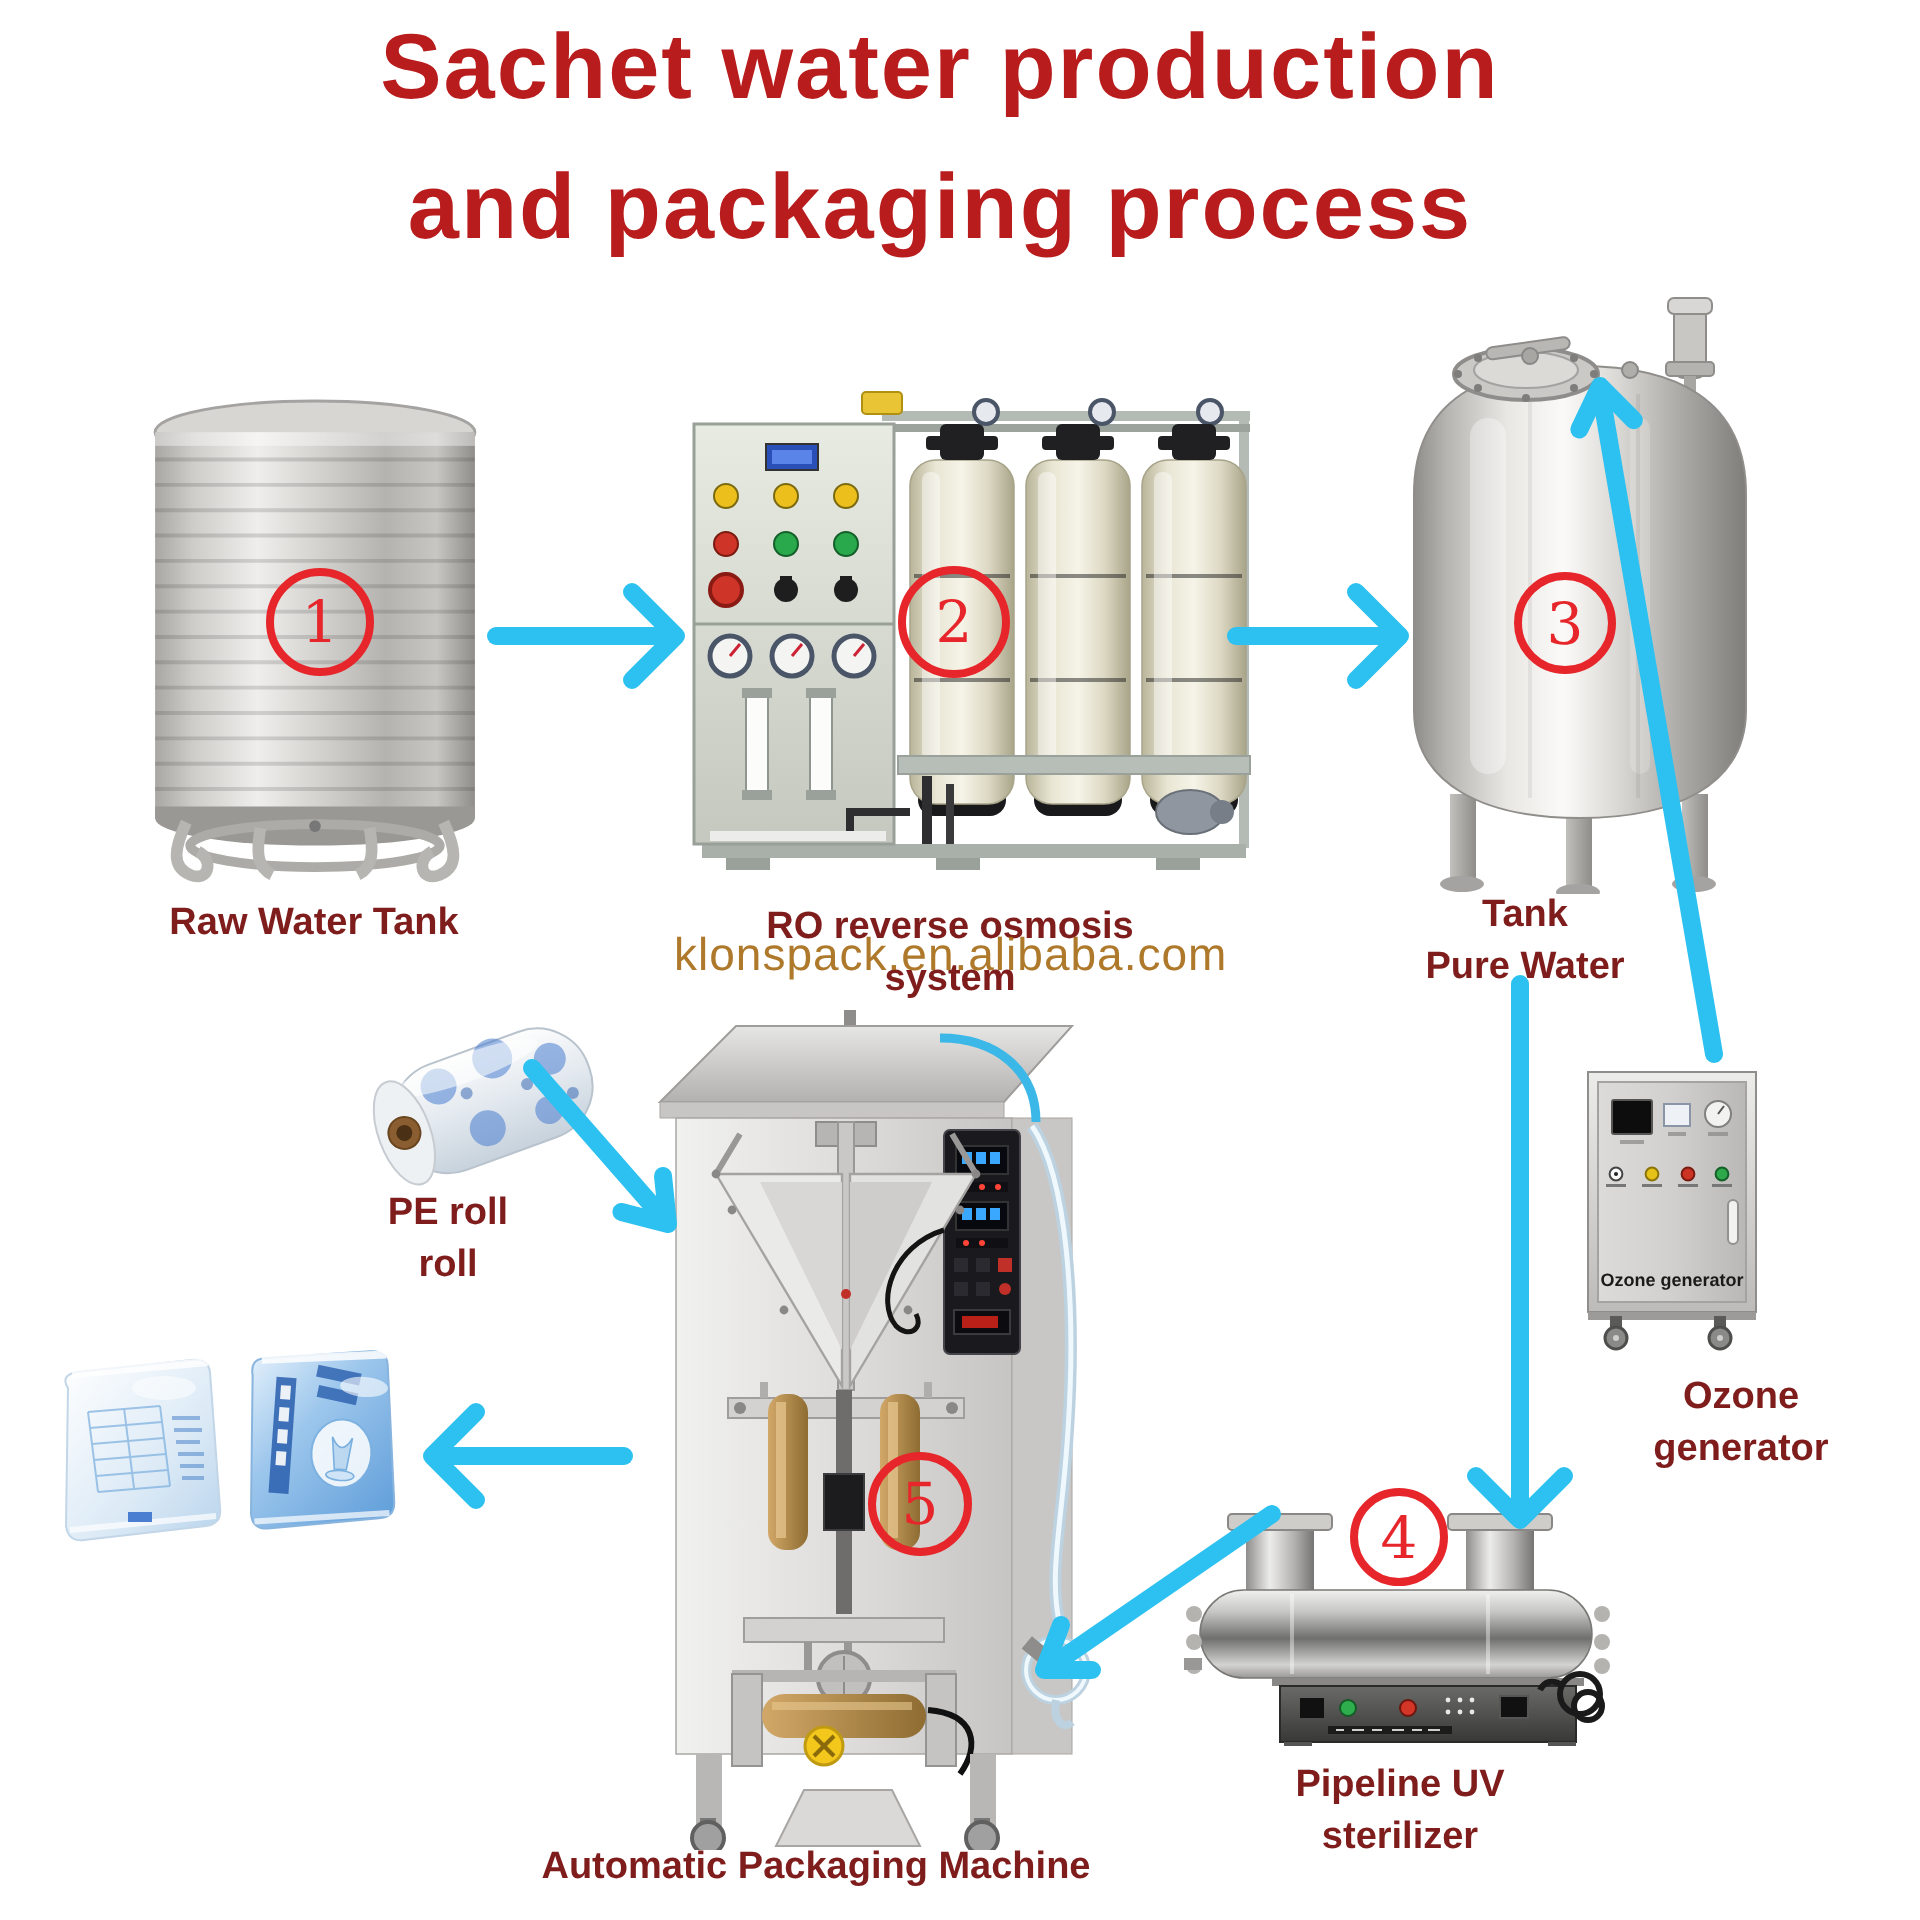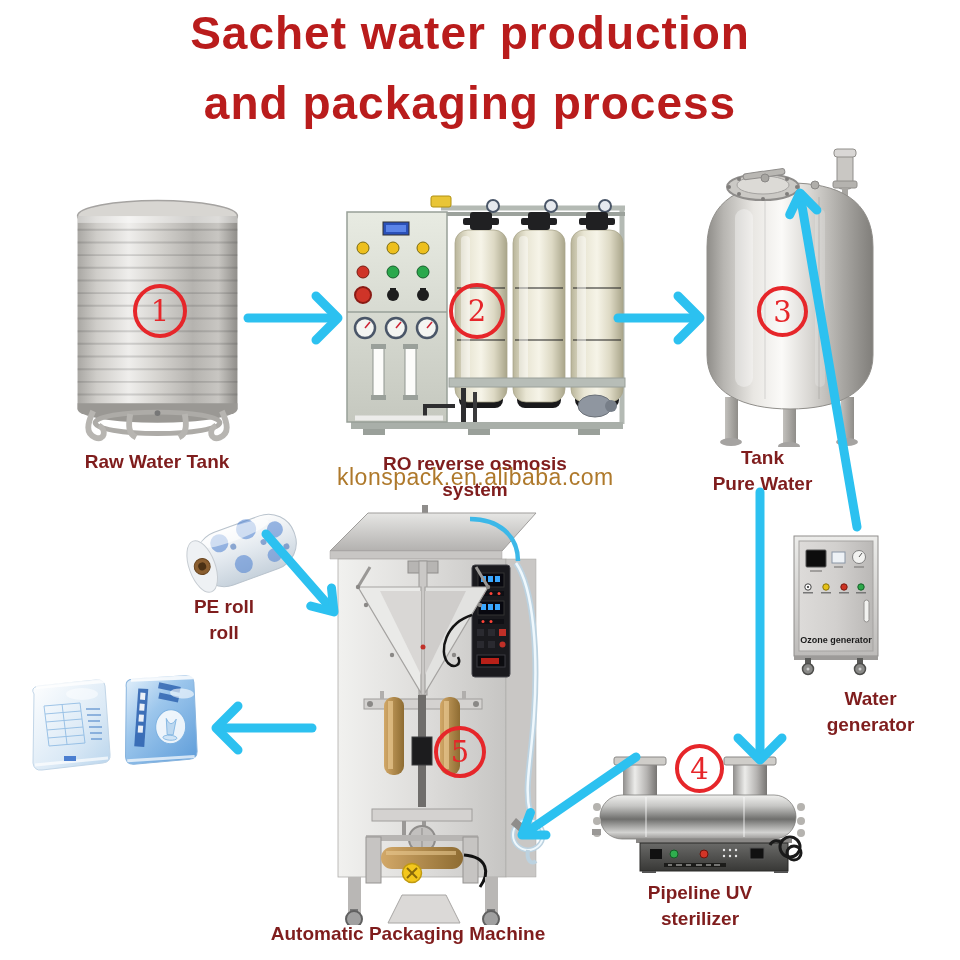--- a/index.html
+++ b/index.html
@@ -612,21 +612,21 @@
   </div>
   <div class="lbl" style="left:690px;top:445px;width:145px;">
     <div>Tank</div>
     <div>Pure Water</div>
   </div>
   <div class="lbl" style="left:168px;top:594px;width:112px;">
     <div>PE roll</div>
     <div>roll</div>
   </div>
   <div class="lbl" style="left:808px;top:686px;width:125px;">
-    <div>Water</div>
+    <div>Ozone</div>
     <div>generator</div>
   </div>
   <div class="lbl" style="left:620px;top:880px;width:160px;">
     <div>Pipeline UV</div>
     <div>sterilizer</div>
   </div>
   <div class="lbl" style="left:248px;top:921px;width:320px;">
     <span>Automatic Packaging Machine</span>
   </div>
 

